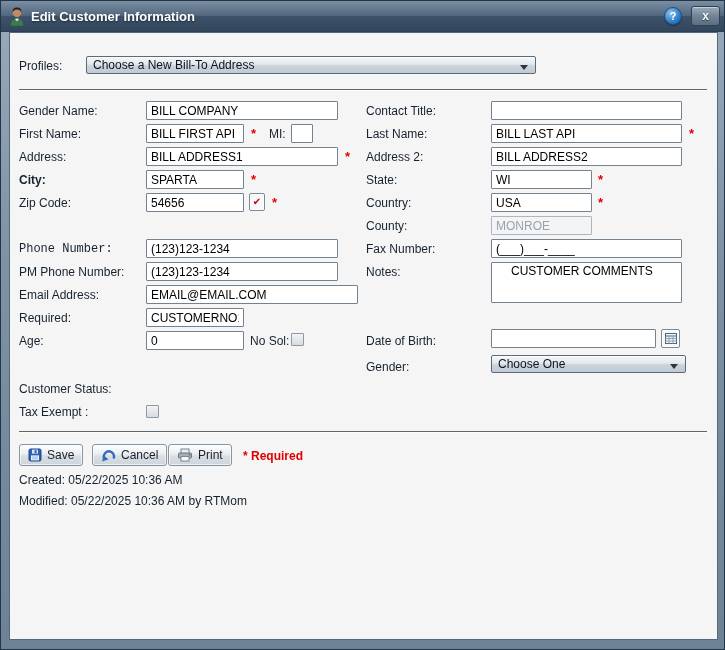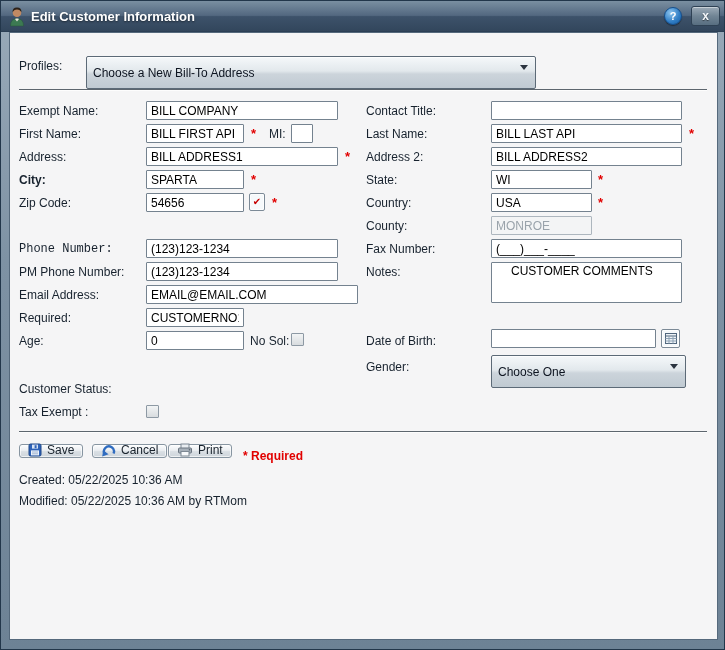--- a/index.html
+++ b/index.html
@@ -48,41 +48,41 @@
     font-size:12px; color:#000; outline:none;
   }
   .tb:disabled, .tb.disabled { background:#f3f4f5; color:#9aa3ab; border-color:#adb6be; }
   .ta {
     position:absolute; border:1px solid #74828f; border-radius:1px; background:#fff;
     padding:1px 19px; font-family:"Liberation Sans",sans-serif; font-size:12px; color:#000;
     resize:none; overflow:hidden; outline:none;
   }
   .req { position:absolute; color:#e10000; font-size:13px; font-weight:bold; }
   .combo {
-    position:absolute; height:33px; border:1px solid #5c6a77; border-radius:2px;
+    position:absolute; height:18px; border:1px solid #5c6a77; border-radius:2px;
     background:linear-gradient(180deg,#f5f8fa 0%, #e2e8ec 45%, #ccd4db 55%, #c0cad2 100%);
     box-shadow:inset 0 1px 0 rgba(255,255,255,.7);
     display:flex; align-items:center; padding:0 20px 0 6px;
     font-size:12px; color:#0d1420; cursor:default;
   }
   .combo .arrow {
     position:absolute; right:7px; top:8px; width:0; height:0;
     border-left:4px solid transparent; border-right:4px solid transparent;
     border-top:5px solid #2b3440;
   }
   .cb {
     position:absolute; width:13px; height:13px; border:1px solid #8d99a4; border-radius:1px;
     background:linear-gradient(180deg,#f2f4f5,#d8dcdf); cursor:pointer;
   }
   .sep { position:absolute; left:18px; width:688px; height:1px; background:#5d666e; box-shadow:0 1px 0 rgba(255,255,255,.8); }
   .btn {
-    position:absolute; height:14px; border:1px solid #8795a1; border-radius:3px;
+    position:absolute; height:22px; border:1px solid #8795a1; border-radius:3px;
     background:linear-gradient(180deg,#fcfdfe 0%, #ebeef1 45%, #d9dfe4 55%, #ced5db 100%);
     box-shadow:inset 0 0 0 1px rgba(255,255,255,.65);
-    display:flex; align-items:flex-end; gap:5px; padding:0 8px;
+    display:flex; align-items:center; gap:5px; padding:0 8px;
     font-size:12px; color:#18222c; cursor:pointer; font-family:"Liberation Sans",sans-serif;
   }
   .mini-btn {
     position:absolute; border:1px solid #7c8a97; border-radius:2px; background:#f6f9fb;
     display:flex; align-items:center; justify-content:center; cursor:pointer; padding:0;
     box-shadow:inset 0 0 0 1px rgba(255,255,255,.8);
   }
   .check-glyph { color:#c60000; font-size:10px; line-height:1; }
   .foot-text { position:absolute; font-size:12px; color:#17222e; }
 </style>
@@ -106,21 +106,21 @@
   <div id="content"></div>
 
   <div class="label" style="left:18px; top:58px;">Profiles:</div>
   <div class="combo" style="left:85px; top:55px; width:450px;">
     <span>Choose a New Bill-To Address</span>
     <span class="arrow"></span>
   </div>
 
   <div class="sep" style="top:88px;"></div>
 
-  <div class="label" style="left:18px; top:103px;">Exempt Name:</div>
+  <div class="label" style="left:18px; top:103px;">Gender Name:</div>
   <input class="tb" style="left: 145px; top: 100px; width: 192px;" type="text" value="BILL COMPANY">
 
   <div class="label" style="left:18px; top:126px;">First Name:</div>
   <input class="tb" style="left: 145px; top: 123px; width: 98px;" type="text" value="BILL FIRST API">
   <div class="req" style="left:250px; top:125px;">*</div>
   <div class="label" style="left:268px; top:126px;">MI:</div>
   <input class="tb" style="left: 290px; top: 123px; width: 22px;" type="text" value="">
 
   <div class="label" style="left:18px; top:149px;">Address:</div>
   <input class="tb" style="left: 145px; top: 146px; width: 192px;" type="text" value="BILL ADDRESS1">

